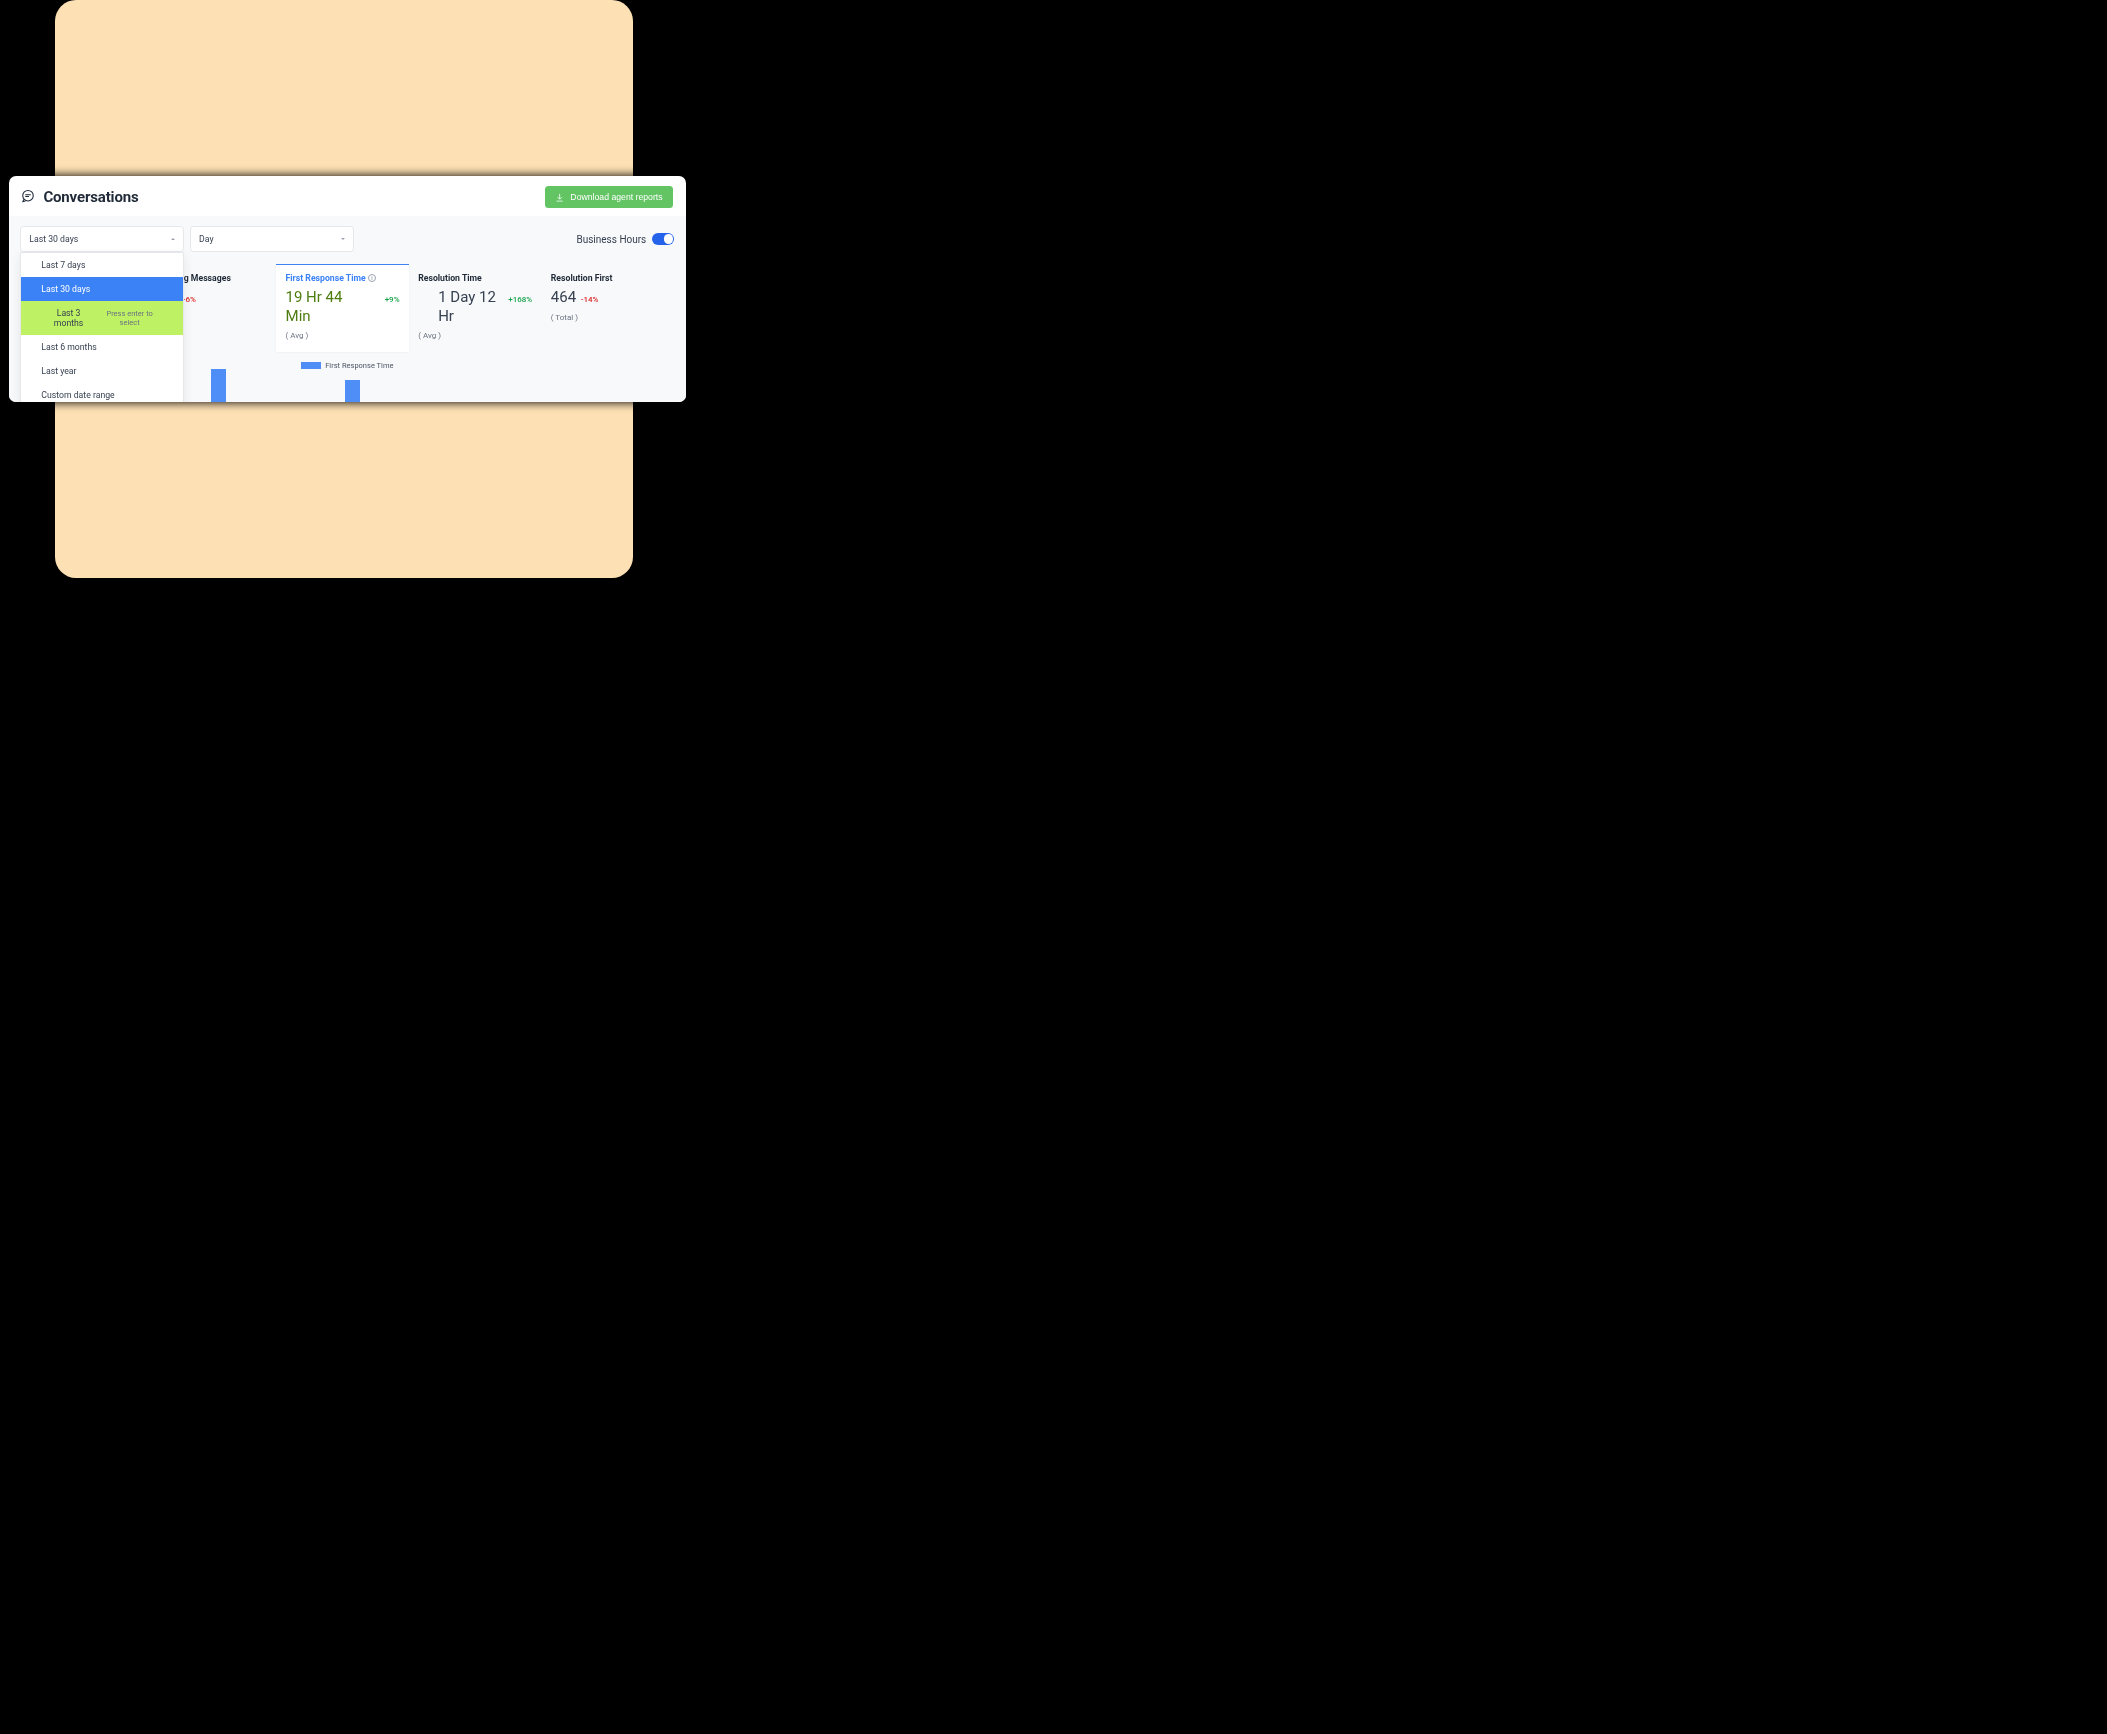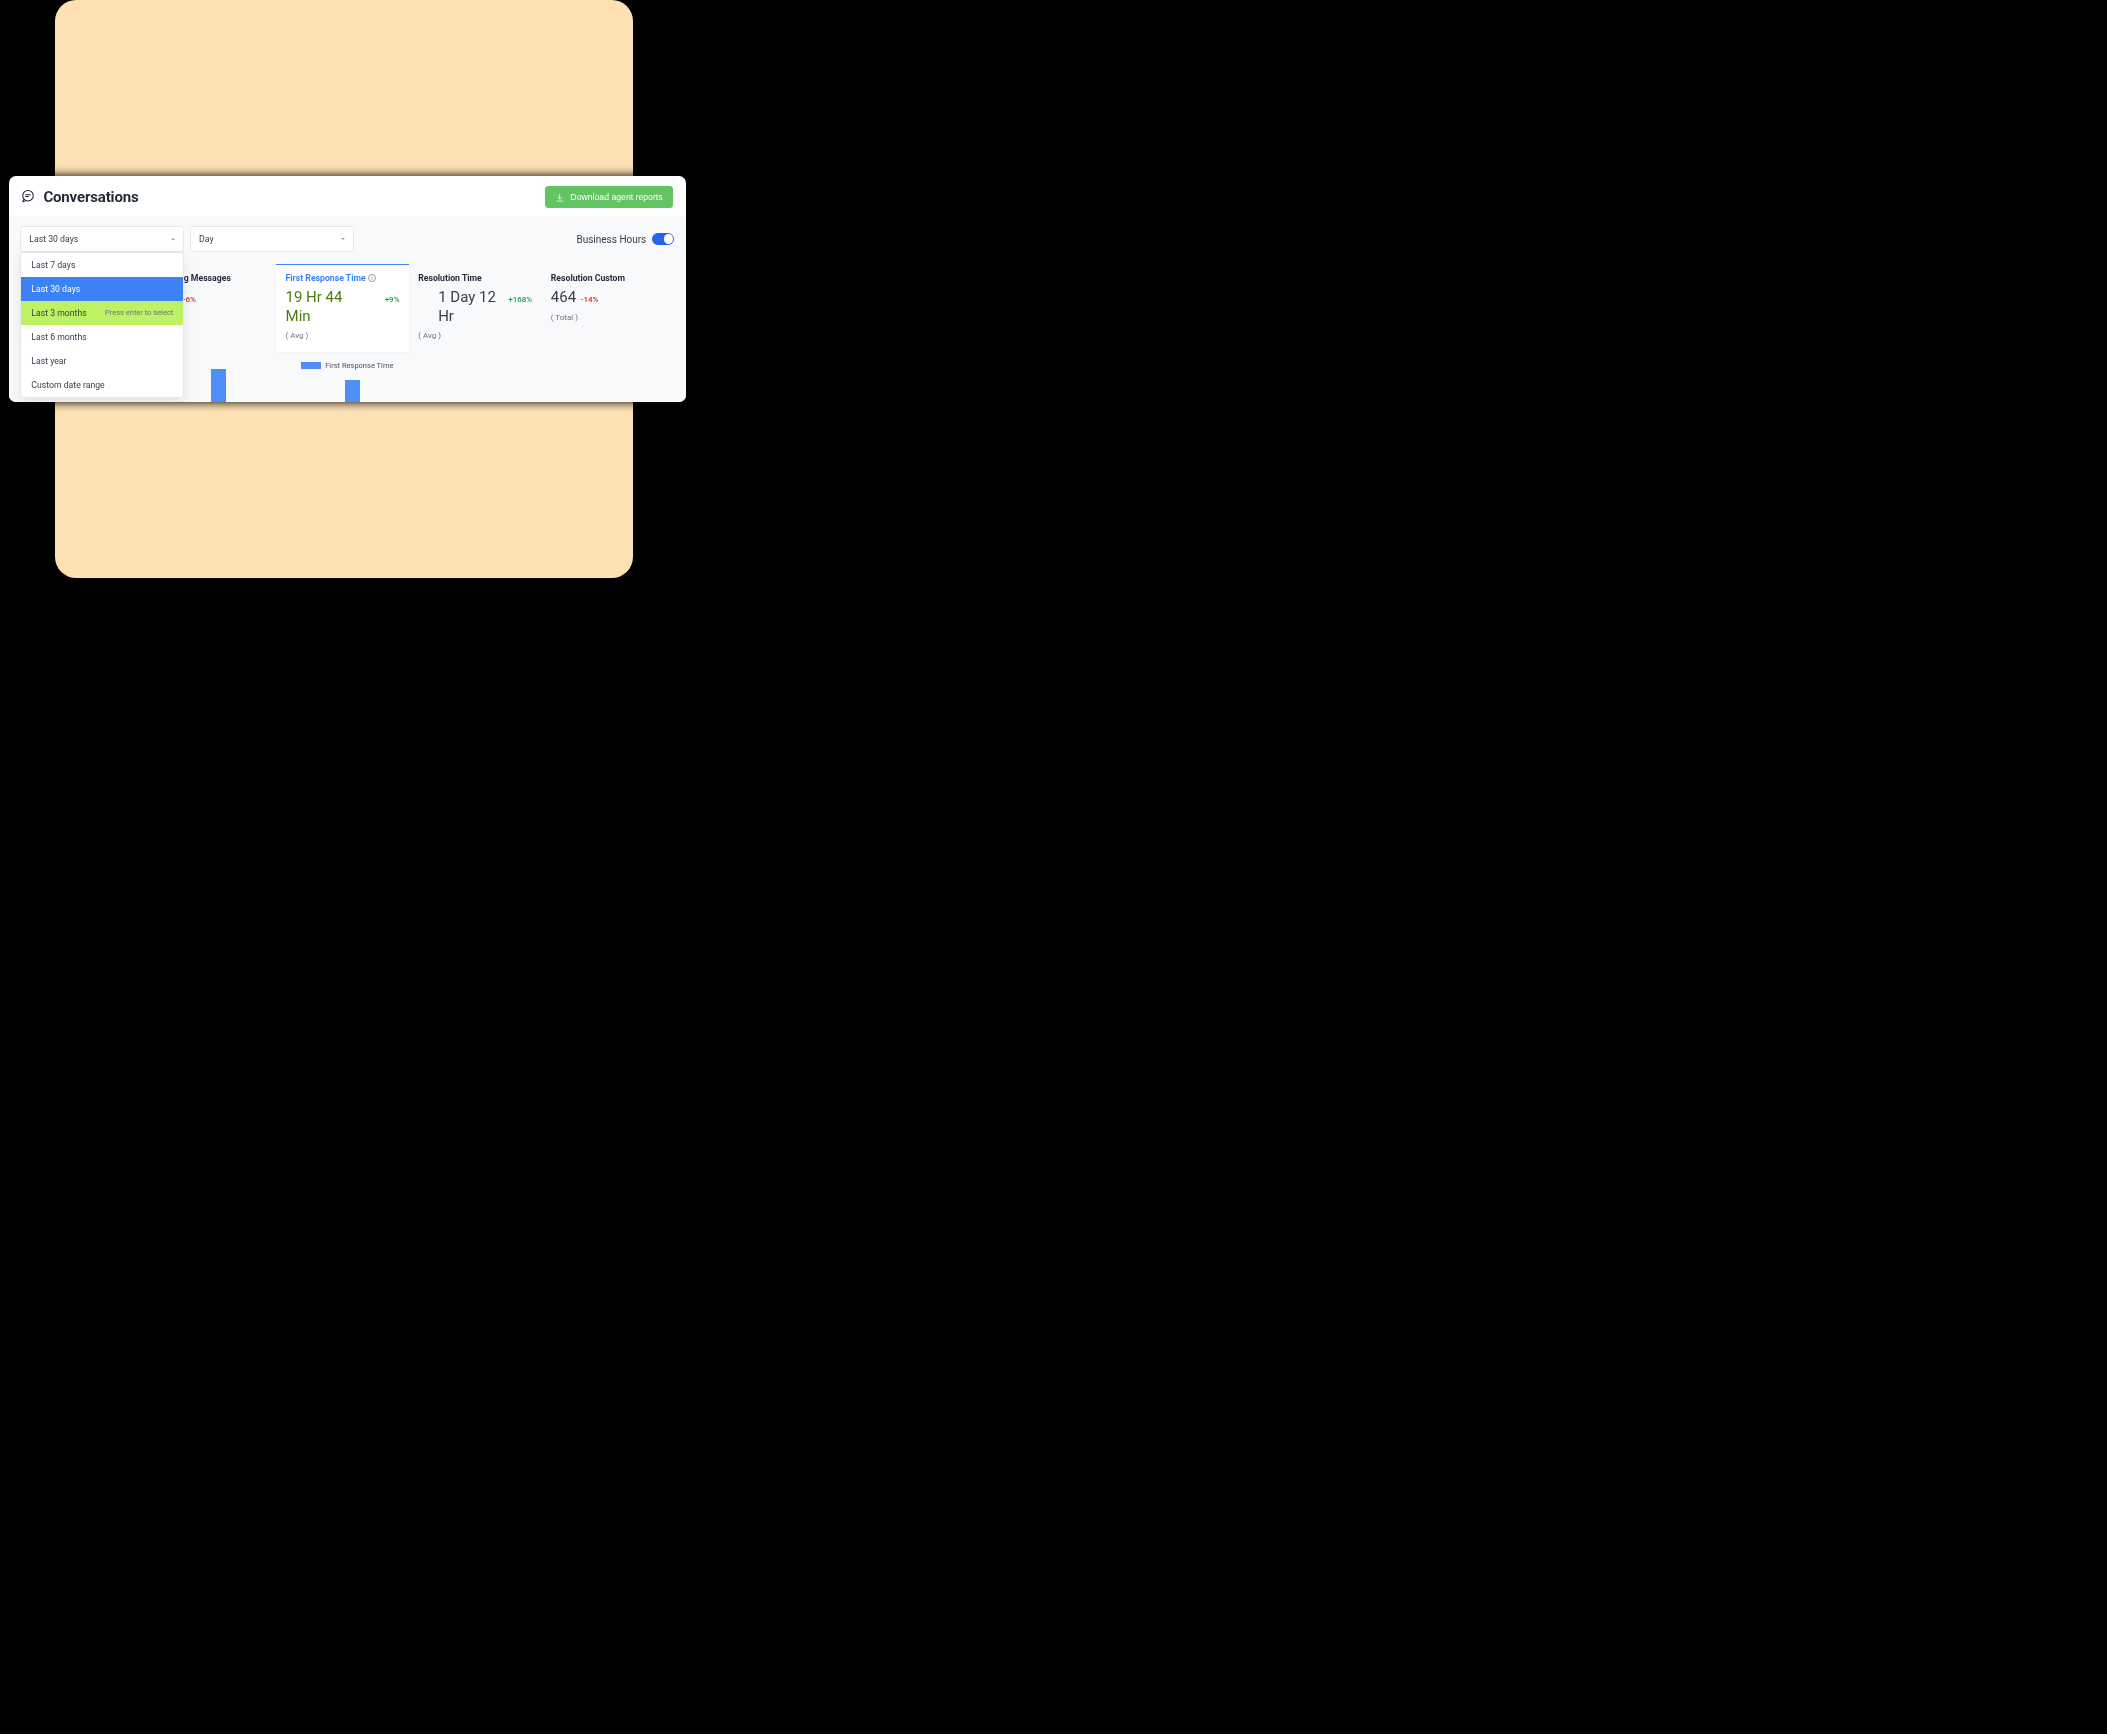--- a/index.html
+++ b/index.html
@@ -165,21 +165,21 @@
     left: 11.6px; top: 36px;
     width: 164px;
     background: #fff;
     border: 0.6px solid #e5e7eb;
     border-radius: 0 0 3.5px 3.5px;
     box-shadow: 0 4.6px 11.6px rgba(0,0,0,0.08);
     overflow: hidden;
     z-index: 50;
   }
   .dd-item {
-    padding: 7px 10px;
+    padding: 7px 20px;
     font-size: 8.7px;
     color: #374151;
     display: flex;
     justify-content: space-between;
     align-items: center;
     cursor: pointer;
     text-align: center;
   }
   .dd-item.selected { background: #3b82f6; color: #fff; }
   .dd-item.hover { background: #bef264; }
@@ -317,21 +317,21 @@
         </div>
         <div class="metric-value-row" style="justify-content:space-between;margin-left:20px;">
           <span class="metric-value big" style="max-width:64px;">1 Day 12 Hr</span>
           <span class="delta pos">+168%</span>
         </div>
         <div class="metric-sub">( Avg )</div>
       </div>
 
       <div class="metric-card">
         <div class="metric-title">
-          <span>Resolution Custom</span>
+          <span>Resolution First</span>
         </div>
         <div class="metric-value-row">
           <span class="metric-value">464</span>
           <span class="delta neg">-14%</span>
         </div>
         <div class="metric-sub">( Total )</div>
       </div>
 
     </div>
 

